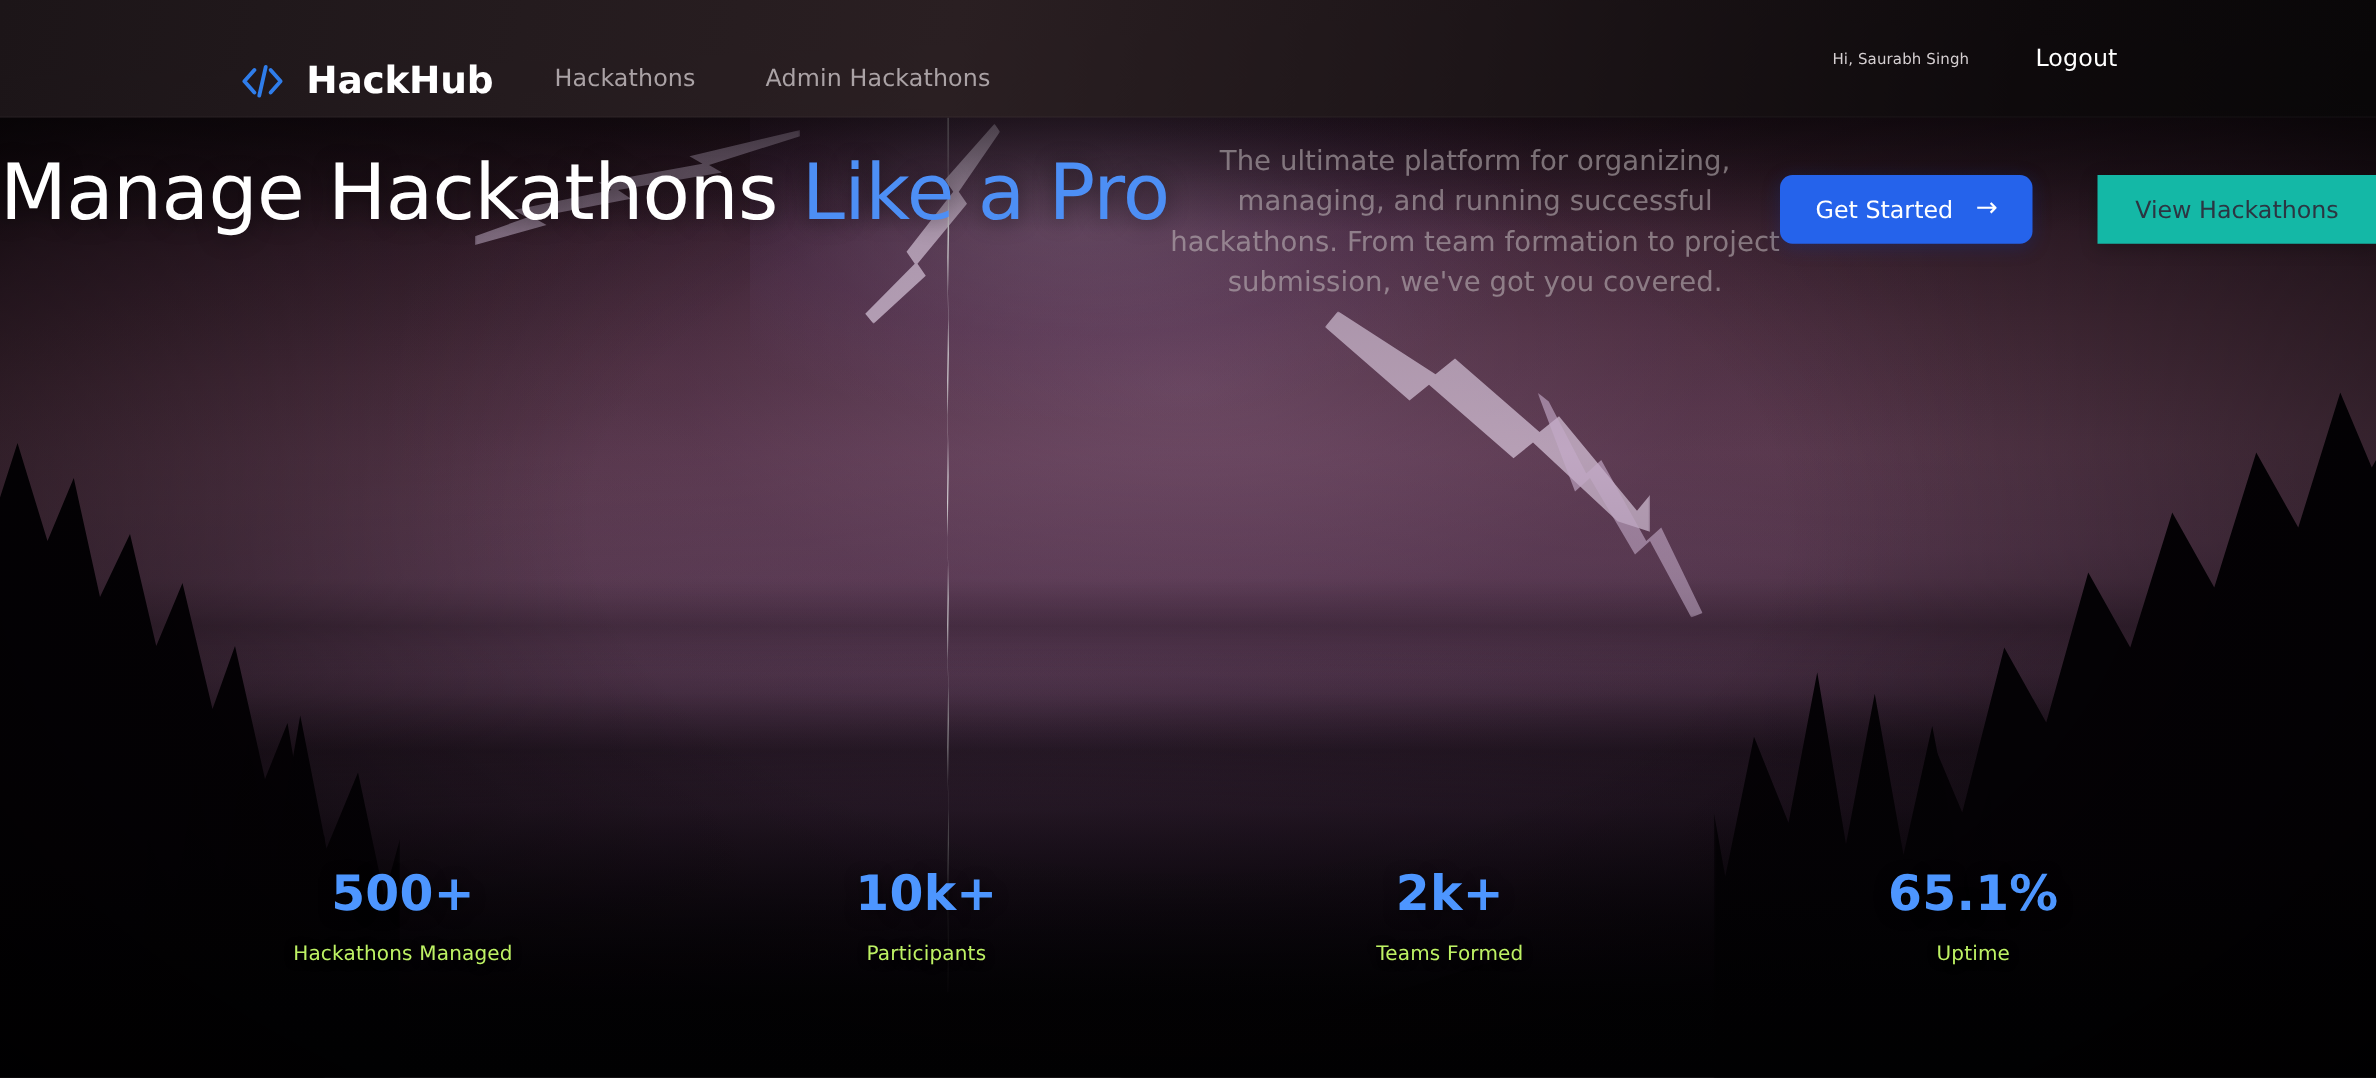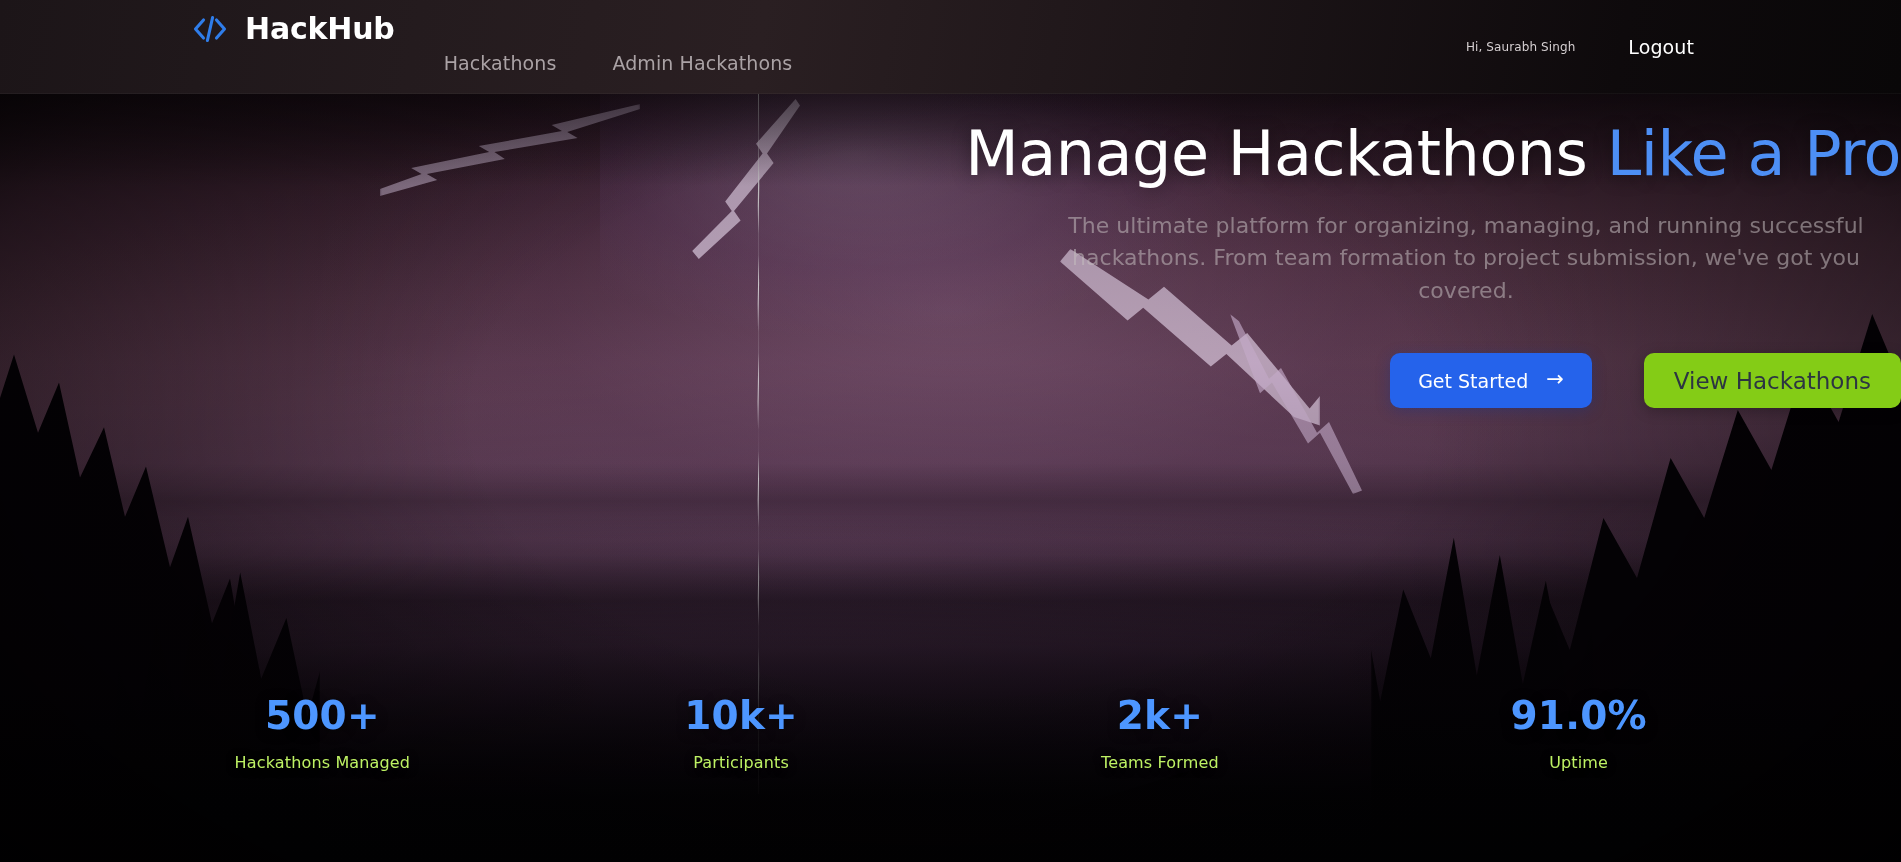--- a/index.html
+++ b/index.html
@@ -14,21 +14,21 @@
   .page { position:relative; width:1901px; height:862px; overflow:hidden; }
 
   
   .navbar {
     position:absolute; top:0; left:0; width:1901px; height:94px;
     background:linear-gradient(100deg,#1c1518 0%,#241b1e 22%,#2a1f22 40%,#1d1518 62%,#0e0a0c 85%,#090708 100%);
     display:flex; align-items:center;
     z-index:40;
     border-bottom:1px solid rgba(255,255,255,0.035);
   }
-  .nav-left { display:flex; align-items:flex-start; padding-left:191px; }
+  .nav-left { display:flex; align-items:flex-end; padding-left:191px; }
   .brand { display:flex; align-items:center; gap:16px; }
   .brand-mark {
     width:38px; height:34px; display:flex; align-items:center; justify-content:center;
   }
   .brand-mark svg { display:block; }
   .brand-name {
     font-family:"DejaVu Sans", sans-serif;
     font-size:30px; font-weight:700; color:#ffffff; letter-spacing:-0.2px;
     line-height:1;
   }
@@ -153,21 +153,21 @@
   }
   .bolt-glow-top {
     position:absolute; left:600px; top:-60px; width:640px; height:300px;
     background:radial-gradient(ellipse at 40% 40%, rgba(226,190,240,0.30) 0%, rgba(160,110,190,0.13) 45%, rgba(0,0,0,0) 72%);
     pointer-events:none;
   }
 
   
   .hero-content {
     position:absolute; inset:0; z-index:20;
-    display:flex; flex-direction:column; align-items:flex-end;
+    display:flex; flex-direction:row; align-items:flex-start;
   }
   .headline {
     margin-top:23px;
     font-size:62px; font-weight:400; line-height:1.18;
     color:#ffffff; letter-spacing:-0.5px; text-align:center;
     text-shadow:0 2px 18px rgba(0,0,0,0.45);
     white-space:nowrap;
   }
   .headline .accent { color:#4d8ff5; }
   .subtitle {
@@ -189,23 +189,23 @@
     white-space:nowrap;
   }
   .btn-primary {
     background:#2563eb; color:#ffffff;
     height:55px; padding:0 28px; border-radius:10px;
     font-size:19px; gap:18px;
     box-shadow:0 3px 14px rgba(20,50,140,0.35);
   }
   .btn-primary .arrow { font-size:21px; line-height:1; display:inline-block; transform:translateY(-1px); }
   .btn-secondary {
-    background:#84cc16; color:#2c3542;
-    height:55px; padding:0 30px; border-radius:10px;
-    font-size:23px;
+    background:#14b8a6; color:#2c3542;
+    height:55px; padding:0 30px; border-radius:0;
+    font-size:19px;
     box-shadow:0 3px 14px rgba(0,0,0,0.25);
   }
 
   
   .stats {
     position:absolute; top:0; left:0; width:100%; height:100%;
     display:flex; align-items:flex-start; pointer-events:none;
   }
   .stats-row {
     position:absolute; top:557px; left:113px; width:1675px;
@@ -293,20 +293,20 @@
         </div>
         <div class="stat">
           <div class="stat-value">10k+</div>
           <div class="stat-label">Participants</div>
         </div>
         <div class="stat">
           <div class="stat-value">2k+</div>
           <div class="stat-label">Teams Formed</div>
         </div>
         <div class="stat">
-          <div class="stat-value">91.0%</div>
+          <div class="stat-value">65.1%</div>
           <div class="stat-label">Uptime</div>
         </div>
       </div>
     </div>
 
   </section>
 </div>
 
 </body></html>

